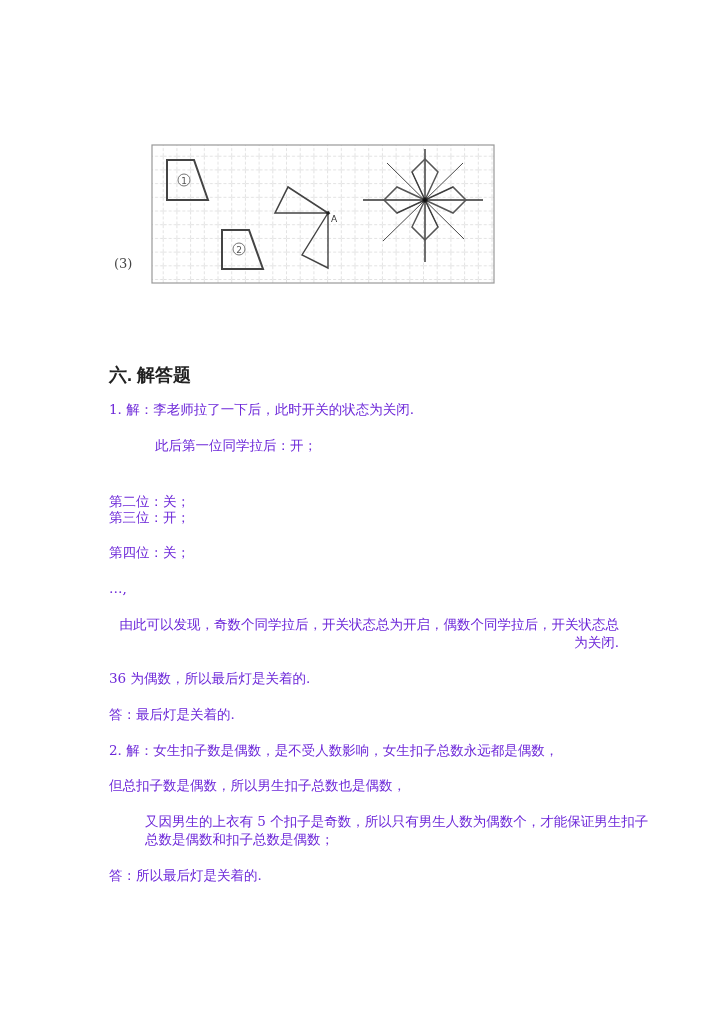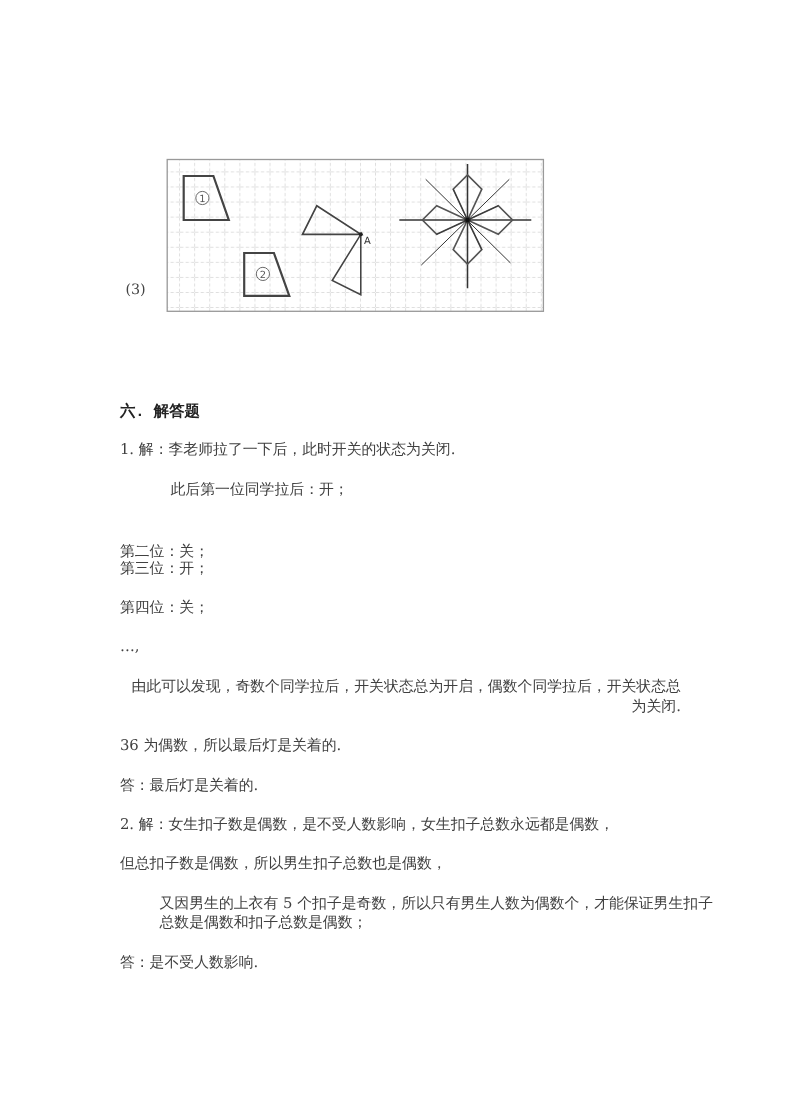--- a/index.html
+++ b/index.html
@@ -1,21 +1,21 @@
 <!DOCTYPE html>
 <html><head>
   <meta charset="utf-8">
   <style>
     html, body { margin: 0; padding: 0; background: #ffffff; }
     body { width: 720px; height: 1018px; position: relative; overflow: hidden;
            font-family: "DejaVu Serif", "Liberation Serif", serif; color: #333333; }
     .fig-label { position: absolute; left: 114px; top: 256px; font-size: 13px; color: #444; }
     .figure { position: absolute; left: 150px; top: 143px; width: 346px; height: 142px; }
-    .line { position: absolute; left: 109px; font-size: 13.5px; line-height: 18px; white-space: nowrap; color: #404040; }
-    .heading { font-family: Liberation Mono, monospace; font-weight: bold; font-size: 14px; color: #222; }
+    .line { position: absolute; left: 109px; font-size: 13.5px; line-height: 18px; white-space: nowrap; color: #6d28d9; }
+    .heading { font-family: Liberation Sans, sans-serif; font-weight: bold; font-size: 18px; color: #222; }
     .wrap { white-space: normal; width: 510px; }
   </style>
 </head>
 <body>
 
 <div class="fig-label">(3)</div>
 
 <div class="figure">
   <svg width="346" height="142" viewBox="0 0 346 142" xmlns="http://www.w3.org/2000/svg">
     <defs>
@@ -64,13 +64,13 @@
 <div class="line" style="top:508px;">第三位：开；</div>
 <div class="line" style="top:543px;">第四位：关；</div>
 <div class="line" style="top:579px;">…,</div>
 <div class="line wrap" style="top:615px;text-align:right;">由此可以发现，奇数个同学拉后，开关状态总为开启，偶数个同学拉后，开关状态总为关闭.</div>
 <div class="line" style="top:669px;">36 为偶数，所以最后灯是关着的.</div>
 <div class="line" style="top:705px;">答：最后灯是关着的.</div>
 
 <div class="line" style="top:741px;text-align:center;">2. 解：女生扣子数是偶数，是不受人数影响，女生扣子总数永远都是偶数，</div>
 <div class="line" style="top:776px;">但总扣子数是偶数，所以男生扣子总数也是偶数，</div>
 <div class="line wrap" style="top:812px;margin-left:36px;">又因男生的上衣有 5 个扣子是奇数，所以只有男生人数为偶数个，才能保证男生扣子总数是偶数和扣子总数是偶数；</div>
-<div class="line" style="top:866px;">答：是不受人数影响.</div>
+<div class="line" style="top:866px;">答：所以最后灯是关着的.</div>
 
 </body></html>

